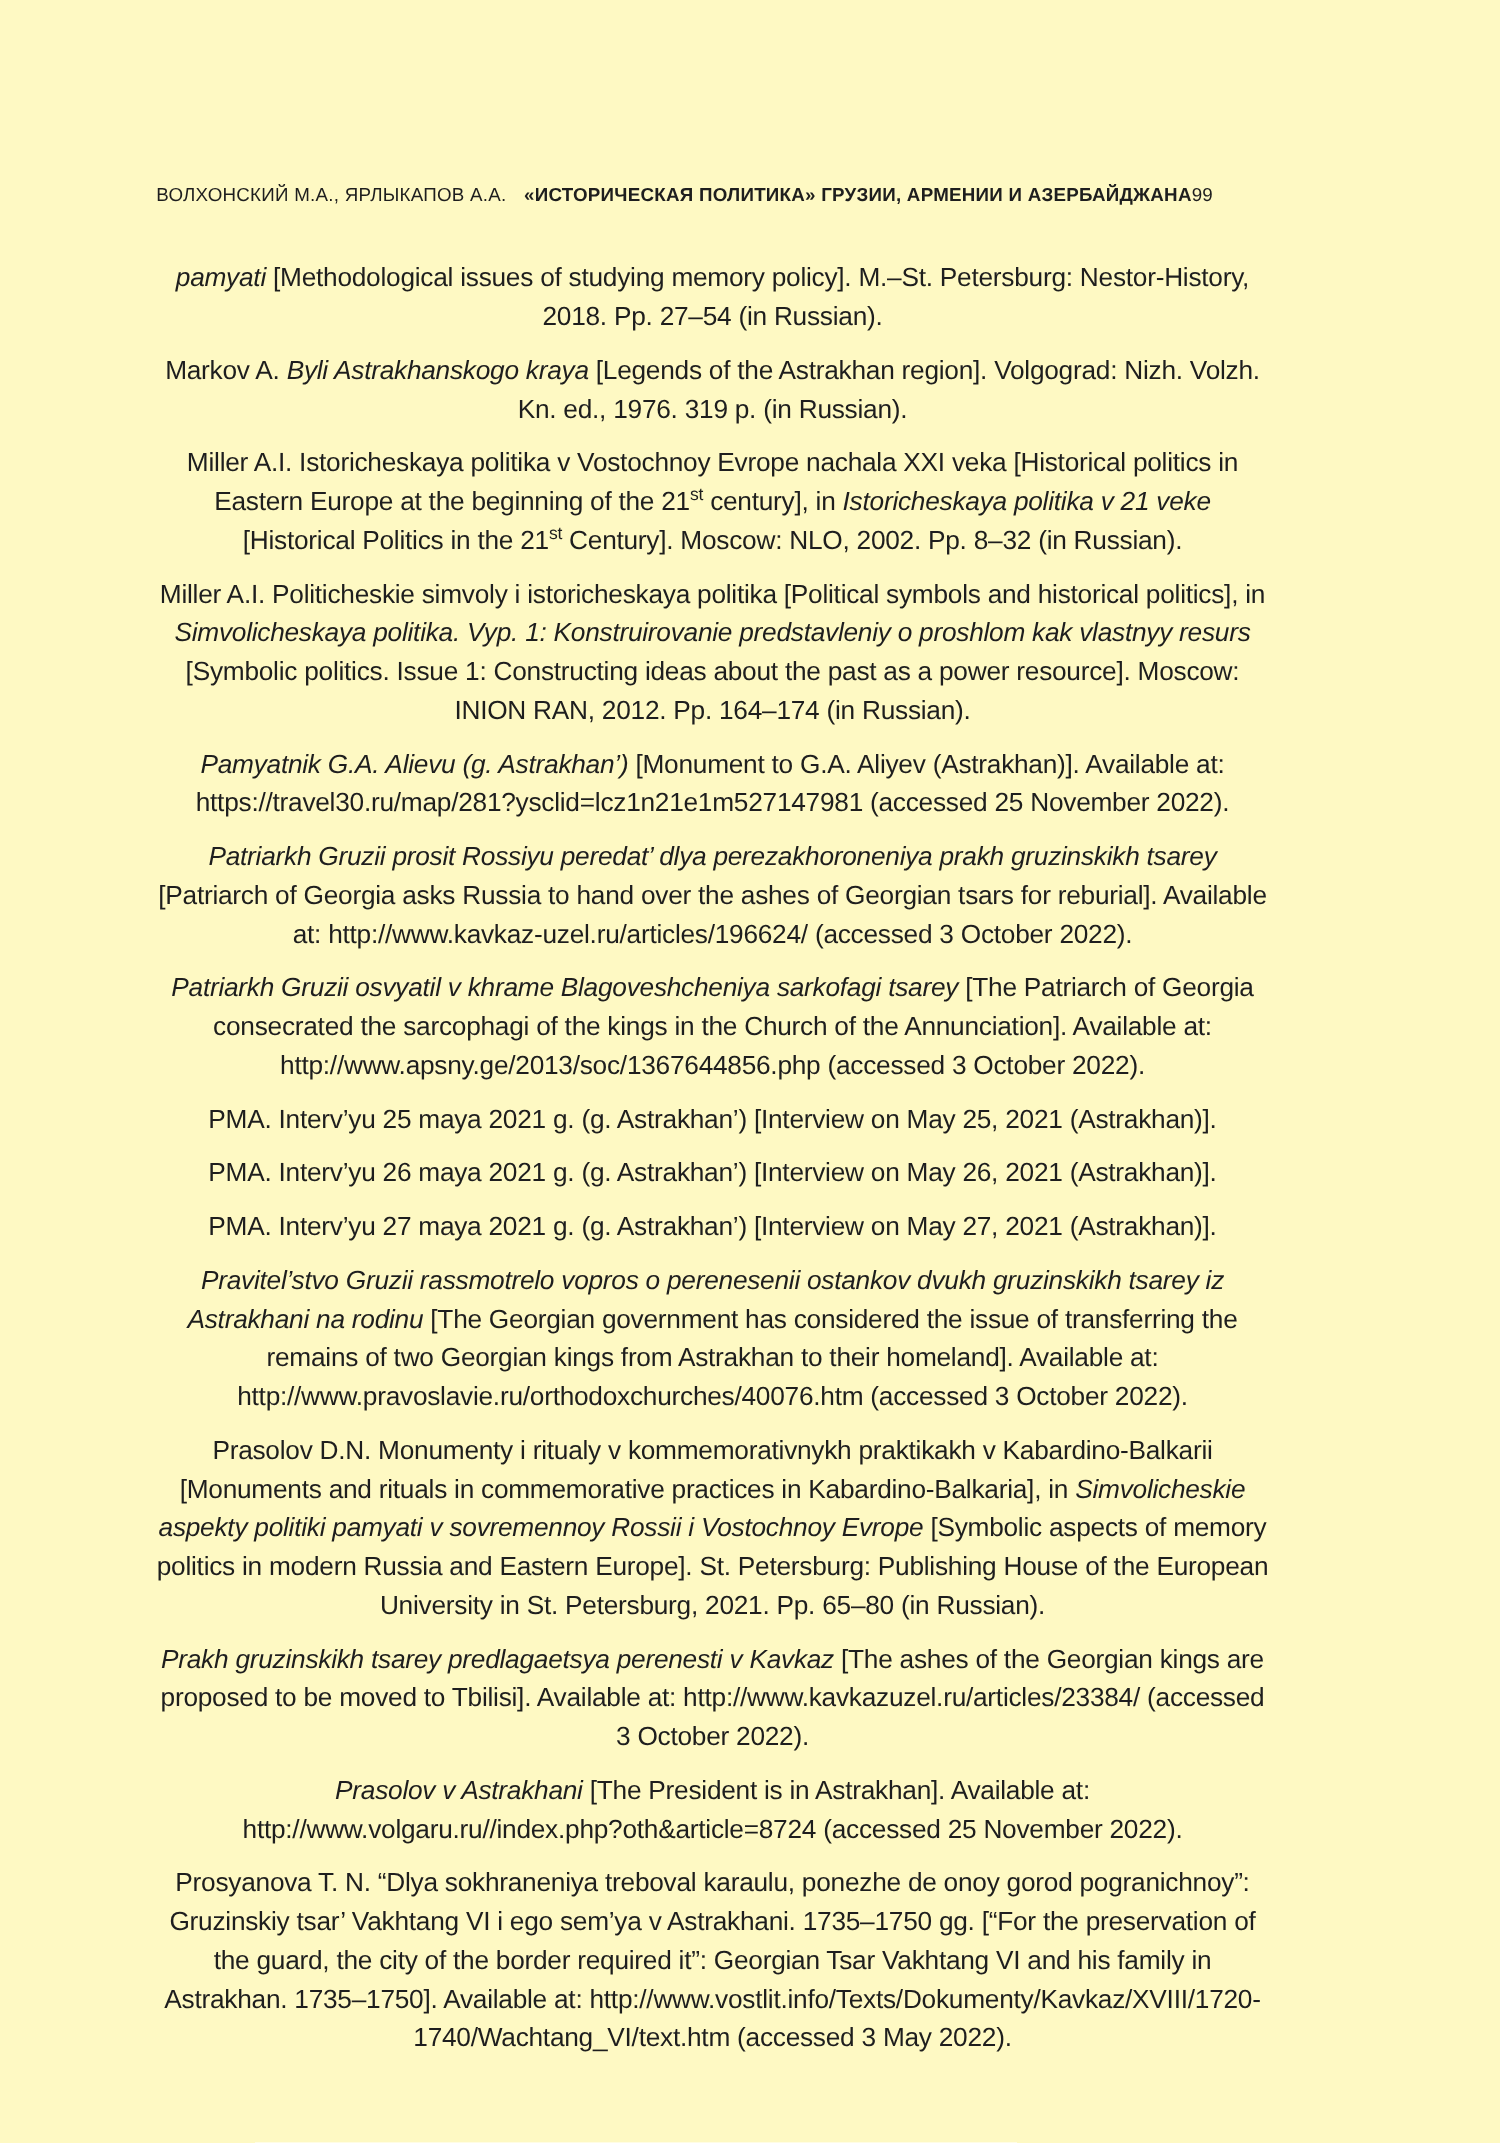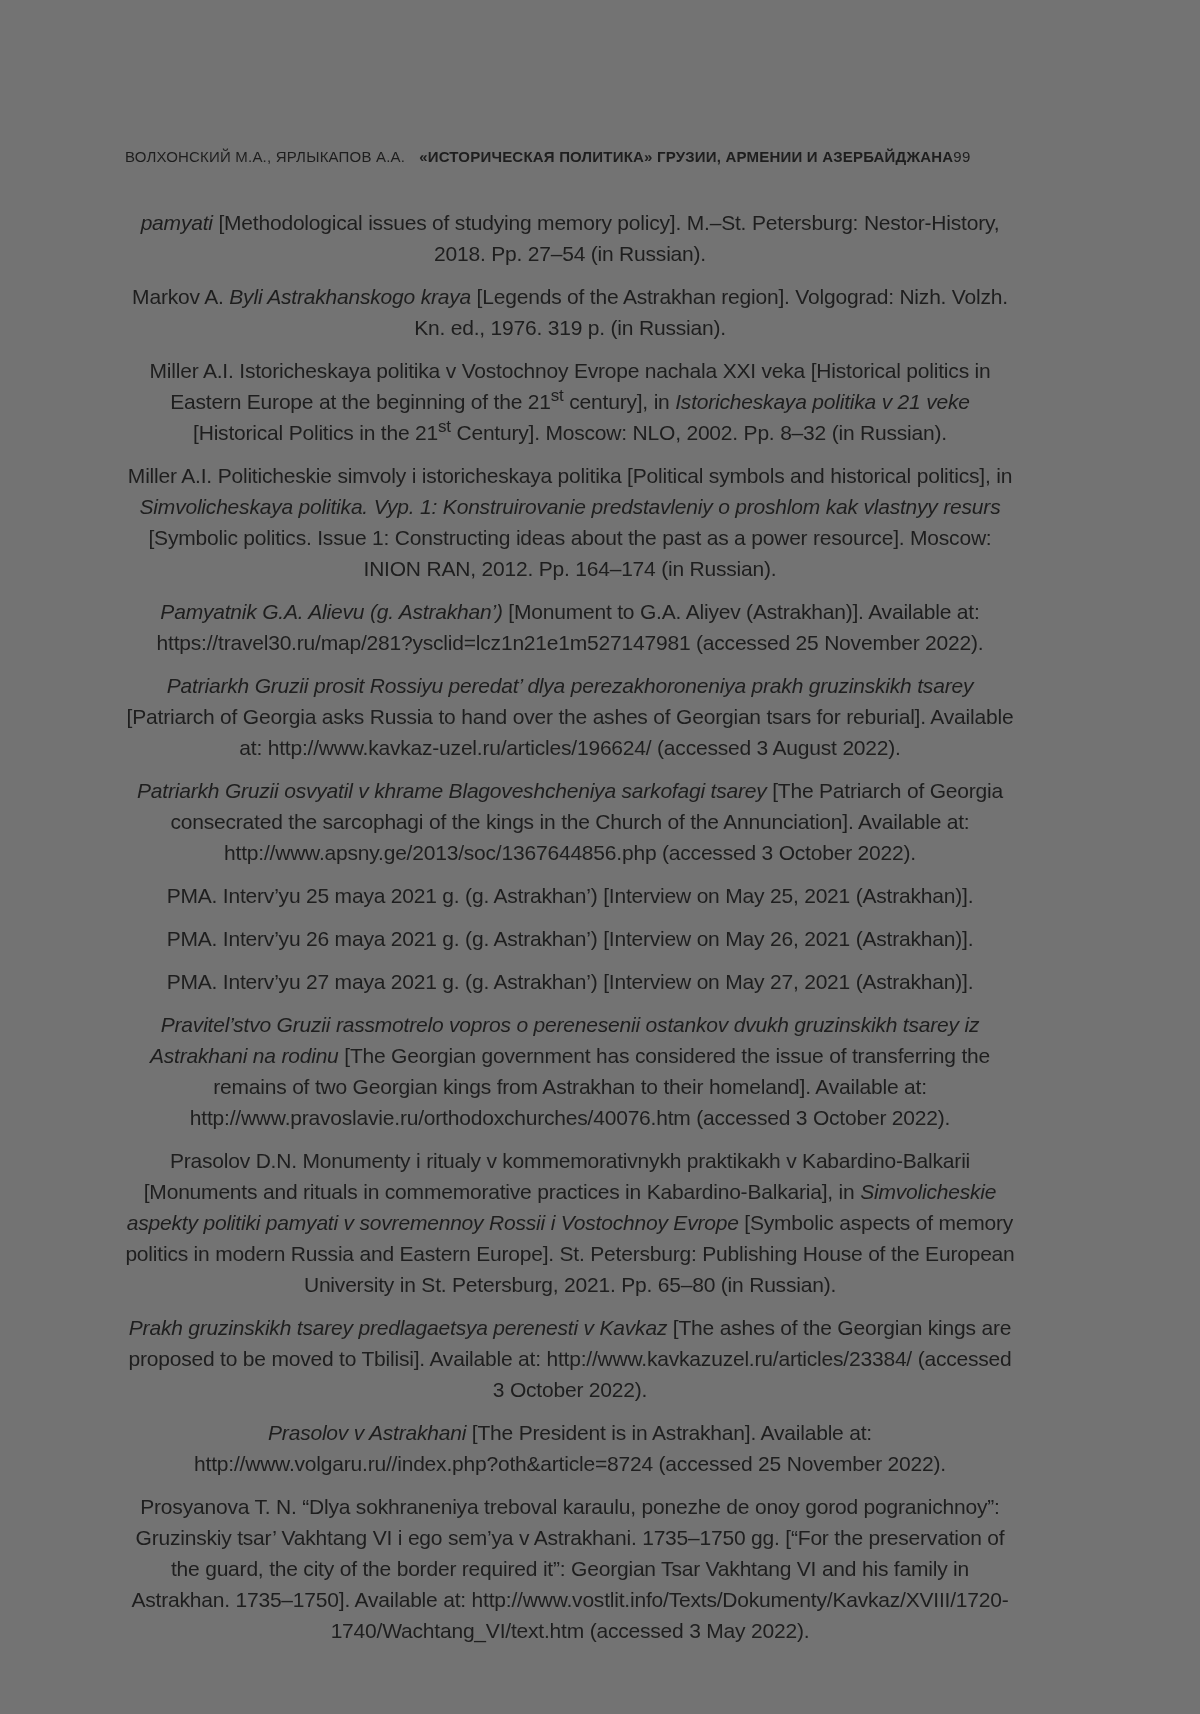--- a/index.html
+++ b/index.html
@@ -4,21 +4,21 @@
 <style>
   html, body {
     margin: 0;
     padding: 0;
     background: #ffffff;
   }
   .page {
     position: relative;
     width: 1200px;
     height: 1714px;
-    background: #737373;
+    background: #fef9c3;
     box-sizing: border-box;
     padding: 148px 185px 0 125px;
     font-family: "Liberation Sans", sans-serif;
     color: #1e1e1e;
     overflow: hidden;
   }
   .running-header {
     display: flex;
     align-items: baseline;
     white-space: nowrap;
@@ -44,21 +44,21 @@
     letter-spacing: -0.2px;
     text-align: center;
   }
   .ref {
     margin: 0 0 12px 0;
   }
   .ref i {
     font-style: italic;
   }
   .ref sup {
-    font-size: 17px;
+    font-size: 14px;
     line-height: 0;
     vertical-align: super;
   }
 </style>
 </head>
 <body>
 
 <div class="page">
 
   <div class="running-header">
@@ -66,21 +66,21 @@
     <span class="hdr-title">«ИСТОРИЧЕСКАЯ ПОЛИТИКА» ГРУЗИИ, АРМЕНИИ И АЗЕРБАЙДЖАНА</span>
     <span class="hdr-pagenum">99</span>
   </div>
 
   <div class="refs">
       <p class="ref"><i>pamyati</i><span> [Methodological issues of studying memory policy]. M.–St. Petersburg: Nestor-History, 2018. Pp. 27–54 (in Russian).</span></p>
       <p class="ref"><span>Markov A. </span><i>Byli Astrakhanskogo kraya</i><span> [Legends of the Astrakhan region]. Volgograd: Nizh. Volzh. Kn. ed., 1976. 319 p. (in Russian).</span></p>
       <p class="ref"><span>Miller A.I. Istoricheskaya politika v Vostochnoy Evrope nachala XXI veka [Historical politics in Eastern Europe at the beginning of the 21</span><sup>st</sup><span> century], in </span><i>Istoricheskaya politika v 21 veke</i><span> [Historical Politics in the 21</span><sup>st</sup><span> Century]. Moscow: NLO, 2002. Pp. 8–32 (in Russian).</span></p>
       <p class="ref"><span>Miller A.I. Politicheskie simvoly i istoricheskaya politika [Political symbols and historical politics], in </span><i>Simvolicheskaya politika. Vyp. 1: Konstruirovanie predstavleniy o proshlom kak vlastnyy resurs</i><span> [Symbolic politics. Issue 1: Constructing ideas about the past as a power resource]. Moscow: INION RAN, 2012. Pp. 164–174 (in Russian).</span></p>
       <p class="ref"><i>Pamyatnik G.A. Alievu (g. Astrakhan’)</i><span> [Monument to G.A. Aliyev (Astrakhan)]. Available at: https://travel30.ru/map/281?ysclid=lcz1n21e1m527147981 (accessed 25 November 2022).</span></p>
-      <p class="ref"><i>Patriarkh Gruzii prosit Rossiyu peredat’ dlya perezakhoroneniya prakh gruzinskikh tsarey</i><span> [Patriarch of Georgia asks Russia to hand over the ashes of Georgian tsars for reburial]. Available at: http://www.kavkaz-uzel.ru/articles/196624/ (accessed 3 August 2022).</span></p>
+      <p class="ref"><i>Patriarkh Gruzii prosit Rossiyu peredat’ dlya perezakhoroneniya prakh gruzinskikh tsarey</i><span> [Patriarch of Georgia asks Russia to hand over the ashes of Georgian tsars for reburial]. Available at: http://www.kavkaz-uzel.ru/articles/196624/ (accessed 3 October 2022).</span></p>
       <p class="ref"><i>Patriarkh Gruzii osvyatil v khrame Blagoveshcheniya sarkofagi tsarey</i><span> [The Patriarch of Georgia consecrated the sarcophagi of the kings in the Church of the Annunciation]. Available at: http://www.apsny.ge/2013/soc/1367644856.php (accessed 3 October 2022).</span></p>
       <p class="ref"><span>PMA. Interv’yu 25 maya 2021 g. (g. Astrakhan’) [Interview on May 25, 2021 (Astrakhan)].</span></p>
       <p class="ref"><span>PMA. Interv’yu 26 maya 2021 g. (g. Astrakhan’) [Interview on May 26, 2021 (Astrakhan)].</span></p>
       <p class="ref"><span>PMA. Interv’yu 27 maya 2021 g. (g. Astrakhan’) [Interview on May 27, 2021 (Astrakhan)].</span></p>
       <p class="ref"><i>Pravitel’stvo Gruzii rassmotrelo vopros o perenesenii ostankov dvukh gruzinskikh tsarey iz Astrakhani na rodinu</i><span> [The Georgian government has considered the issue of transferring the remains of two Georgian kings from Astrakhan to their homeland]. Available at: http://www.pravoslavie.ru/orthodoxchurches/40076.htm (accessed 3 October 2022).</span></p>
       <p class="ref"><span>Prasolov D.N. Monumenty i ritualy v kommemorativnykh praktikakh v Kabardino-Balkarii [Monuments and rituals in commemorative practices in Kabardino-Balkaria], in </span><i>Simvolicheskie aspekty politiki pamyati v sovremennoy Rossii i Vostochnoy Evrope</i><span> [Symbolic aspects of memory politics in modern Russia and Eastern Europe]. St. Petersburg: Publishing House of the European University in St. Petersburg, 2021. Pp. 65–80 (in Russian).</span></p>
       <p class="ref"><i>Prakh gruzinskikh tsarey predlagaetsya perenesti v Kavkaz</i><span> [The ashes of the Georgian kings are proposed to be moved to Tbilisi]. Available at: http://www.kavkazuzel.ru/articles/23384/ (accessed 3 October 2022).</span></p>
       <p class="ref"><i>Prasolov v Astrakhani</i><span> [The President is in Astrakhan]. Available at: http://www.volgaru.ru//index.php?oth&amp;article=8724 (accessed 25 November 2022).</span></p>
       <p class="ref"><span>Prosyanova T. N. “Dlya sokhraneniya treboval karaulu, ponezhe de onoy gorod pogranichnoy”: Gruzinskiy tsar’ Vakhtang VI i ego sem’ya v Astrakhani. 1735–1750 gg. [“For the preservation of the guard, the city of the border required it”: Georgian Tsar Vakhtang VI and his family in Astrakhan. 1735–1750]. Available at: http://www.vostlit.info/Texts/Dokumenty/Kavkaz/XVIII/1720-1740/Wachtang_VI/text.htm (accessed 3 May 2022).</span></p>
     </div>

